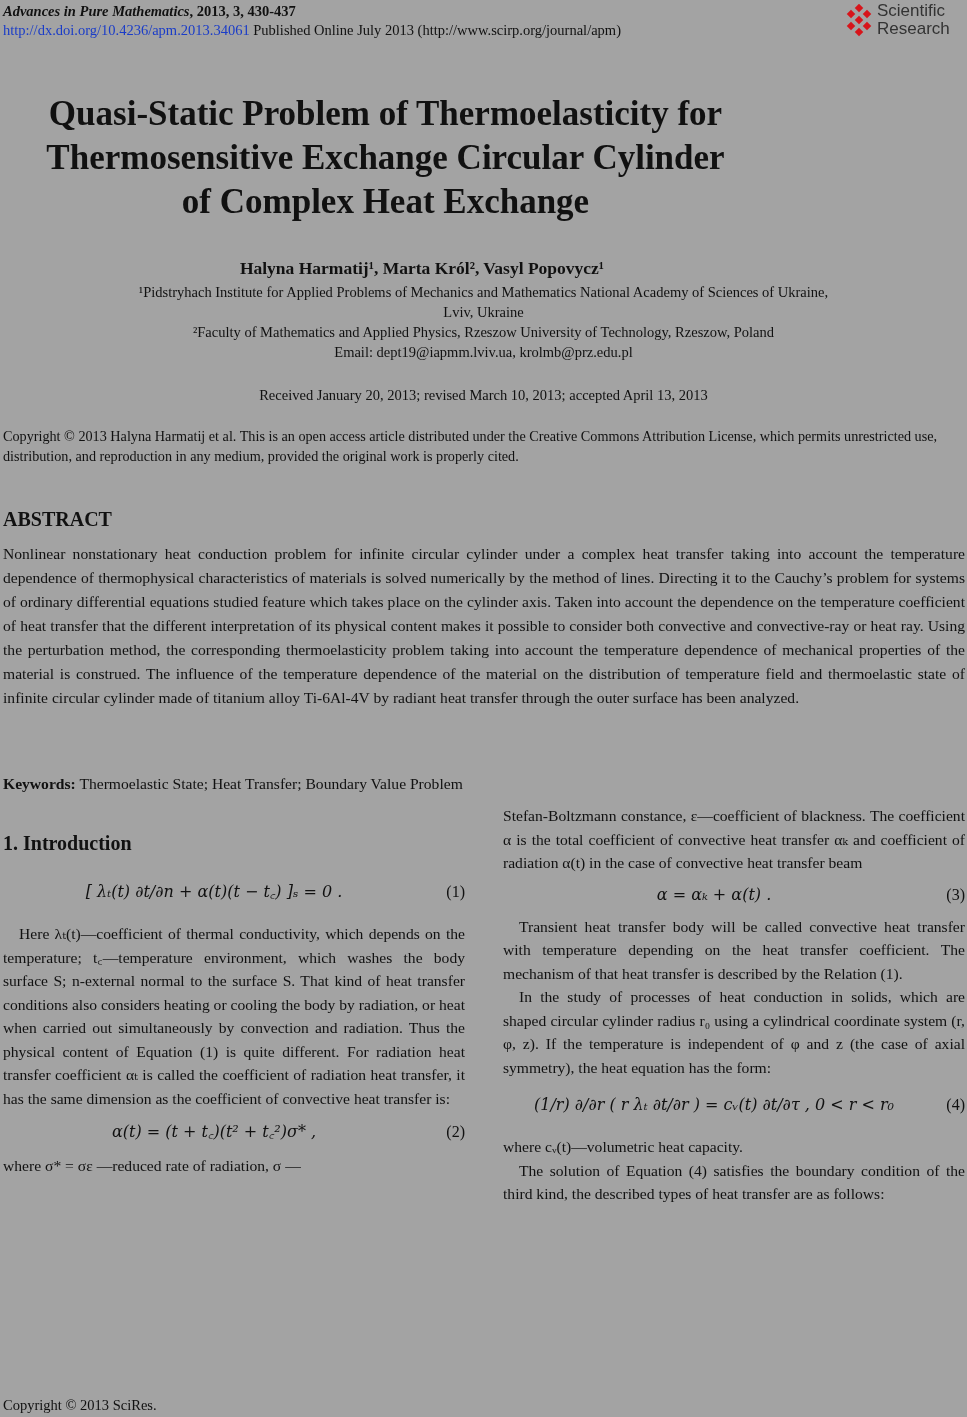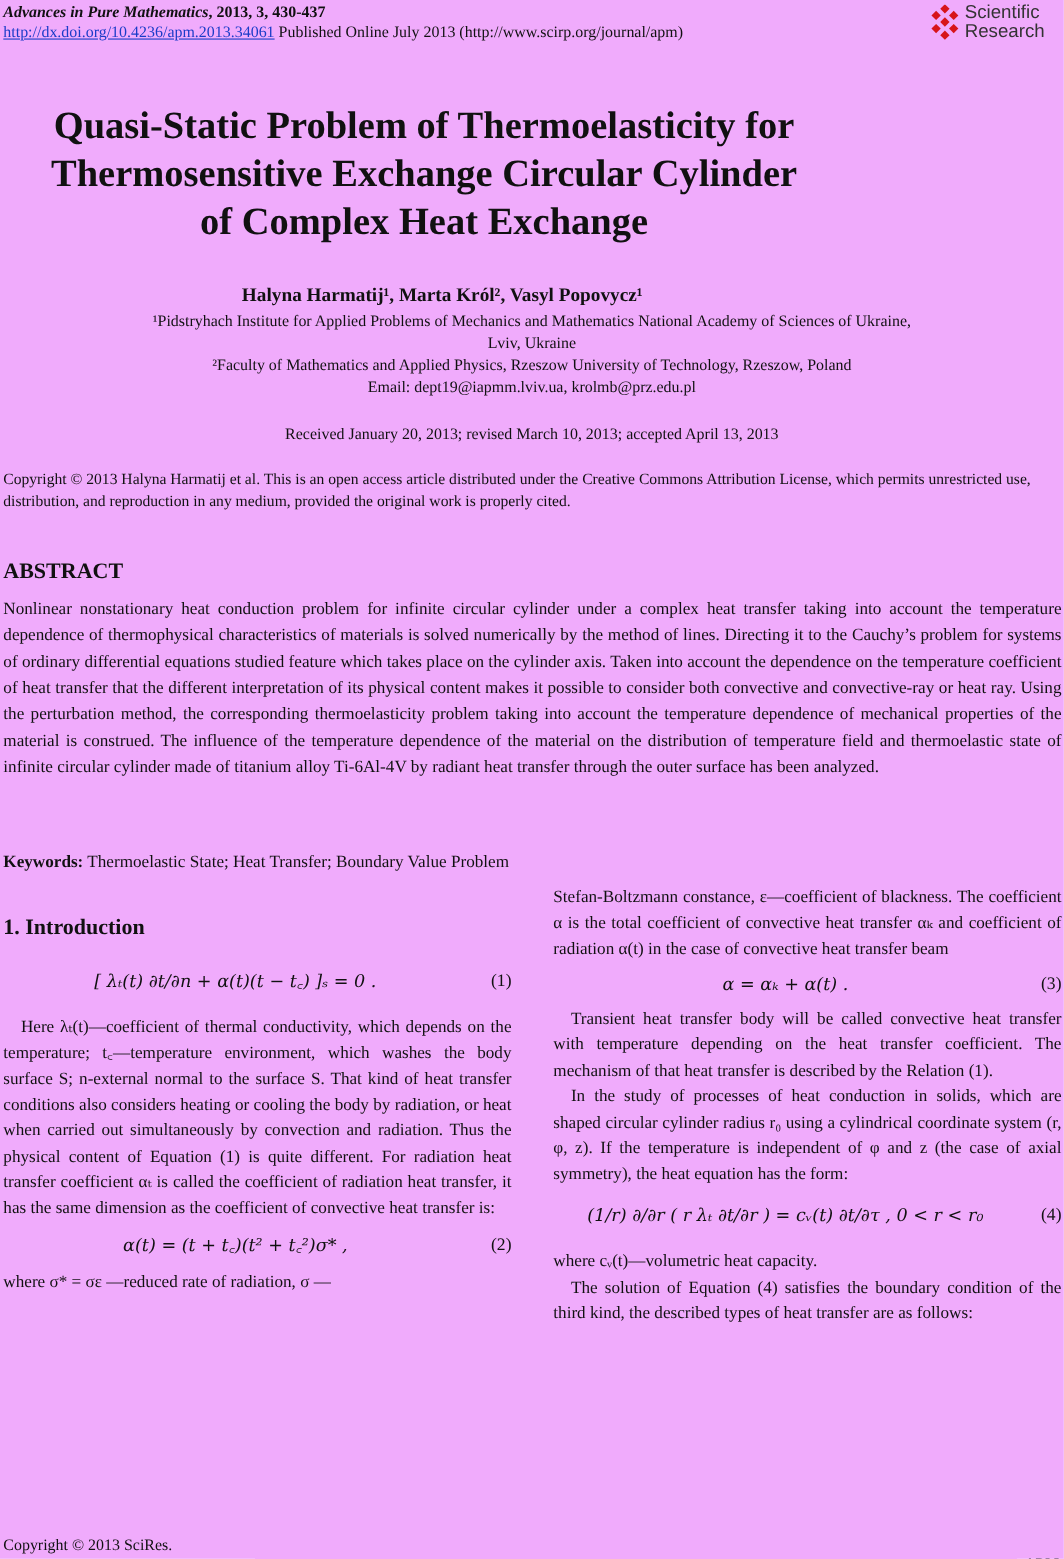--- a/index.html
+++ b/index.html
@@ -1,25 +1,25 @@
 <!DOCTYPE html>
 <html><head>
 <meta charset="utf-8">
 <style>
   body { margin:0; background:#fff; }
-  .page { position:relative; width:967px; height:1417px; background:#f0abfc; color:#111;
+  .page { position:relative; width:967px; height:1417px; background:#a3a3a3; color:#111;
     font-family:"Liberation Serif","DejaVu Serif",serif; overflow:hidden; }
   .hdr { position:absolute; left:3px; top:2px; font-size:14.5px; line-height:19px; }
   .hdr .j { font-style:italic; font-weight:bold; }
   .hdr .jb { font-weight:bold; }
-  .hdr a { color:#1a3cc8; text-decoration:underline; }
+  .hdr a { color:#1a3cc8; }
   .logo { position:absolute; right:4px; top:2px; width:120px; height:40px; }
   .logo .txt { position:absolute; left:34px; top:0; font-family:"Liberation Sans",sans-serif; font-size:17px; line-height:18px; color:#333; }
   .title { position:absolute; left:0; width:771px; top:92px; text-align:center; font-size:35px; font-weight:bold; line-height:44px; }
-  .authors { position:absolute; left:0; width:804px; top:258px; text-align:center; font-size:17.5px; font-weight:bold; }
+  .authors { position:absolute; left:0; width:804px; top:258px; text-align:center; font-size:17.5px; font-weight:bold;padding-left:20px; }
   .aff { position:absolute; left:0; width:967px; text-align:center; font-size:14.5px; line-height:20px; }
   .copy { position:absolute; left:3px; width:962px; top:176px; font-size:14.2px; line-height:20px; top:485px; }
   .abs-h { position:absolute; left:3px; top:508px; font-size:20px; font-weight:bold; }
   .abs { position:absolute; left:3px; width:962px; top:542px; font-size:15.6px; line-height:24px; text-align:justify; }
   .kw { position:absolute; left:3px; top:775px; font-size:15.6px; }
   .col { position:absolute; width:462px; font-size:15.6px; line-height:23.5px; text-align:justify; }
   .col p { margin:0; }
   .ind { text-indent:16px; }
   .sec { position:absolute; left:3px; top:832px; font-size:20px; font-weight:bold; }
   .eq { position:relative; height:56px; font-style:italic; font-family:"DejaVu Serif",serif; font-size:16px; }

